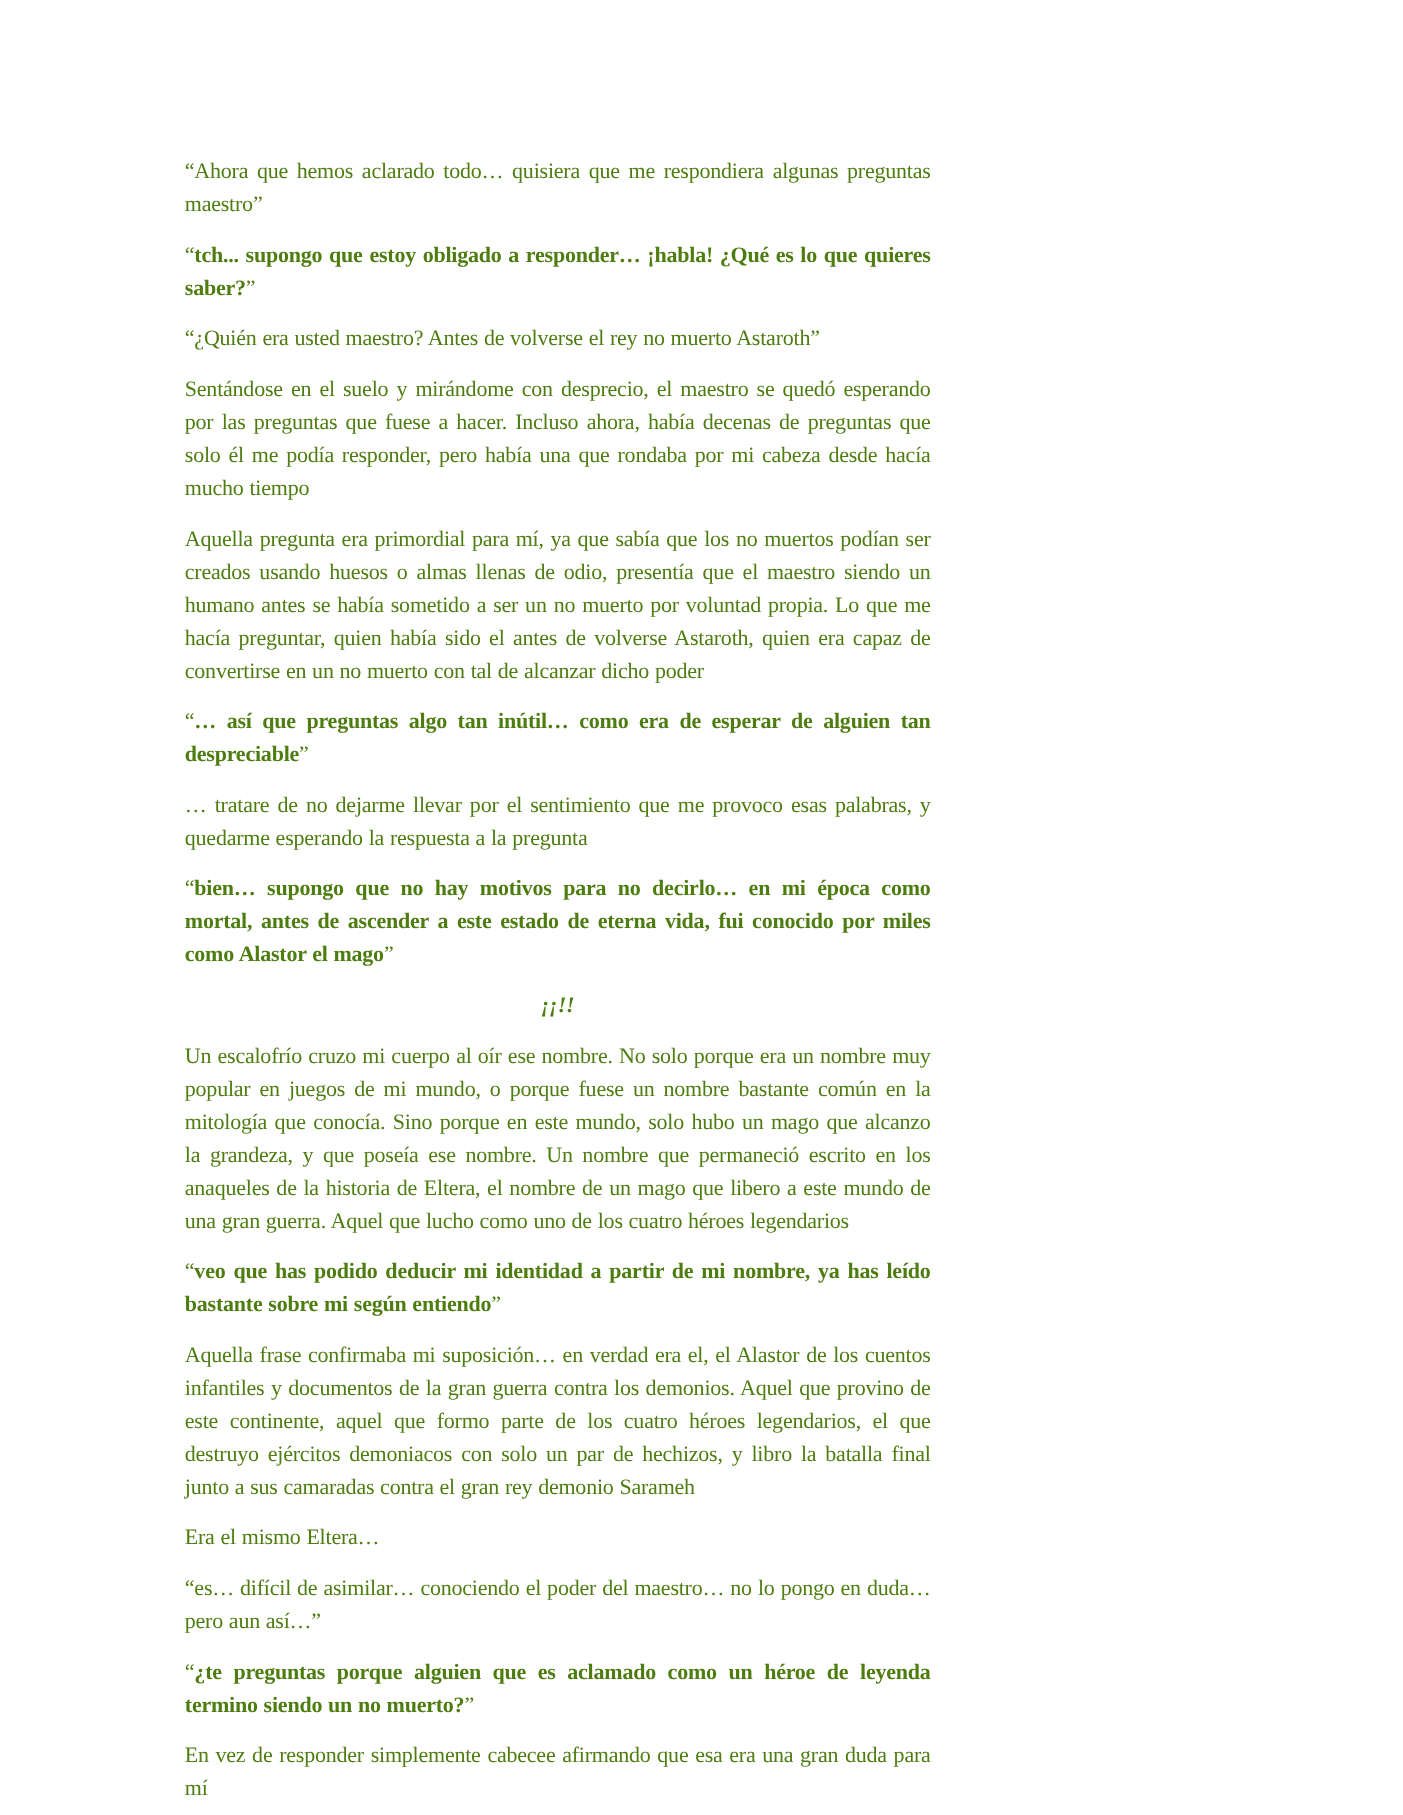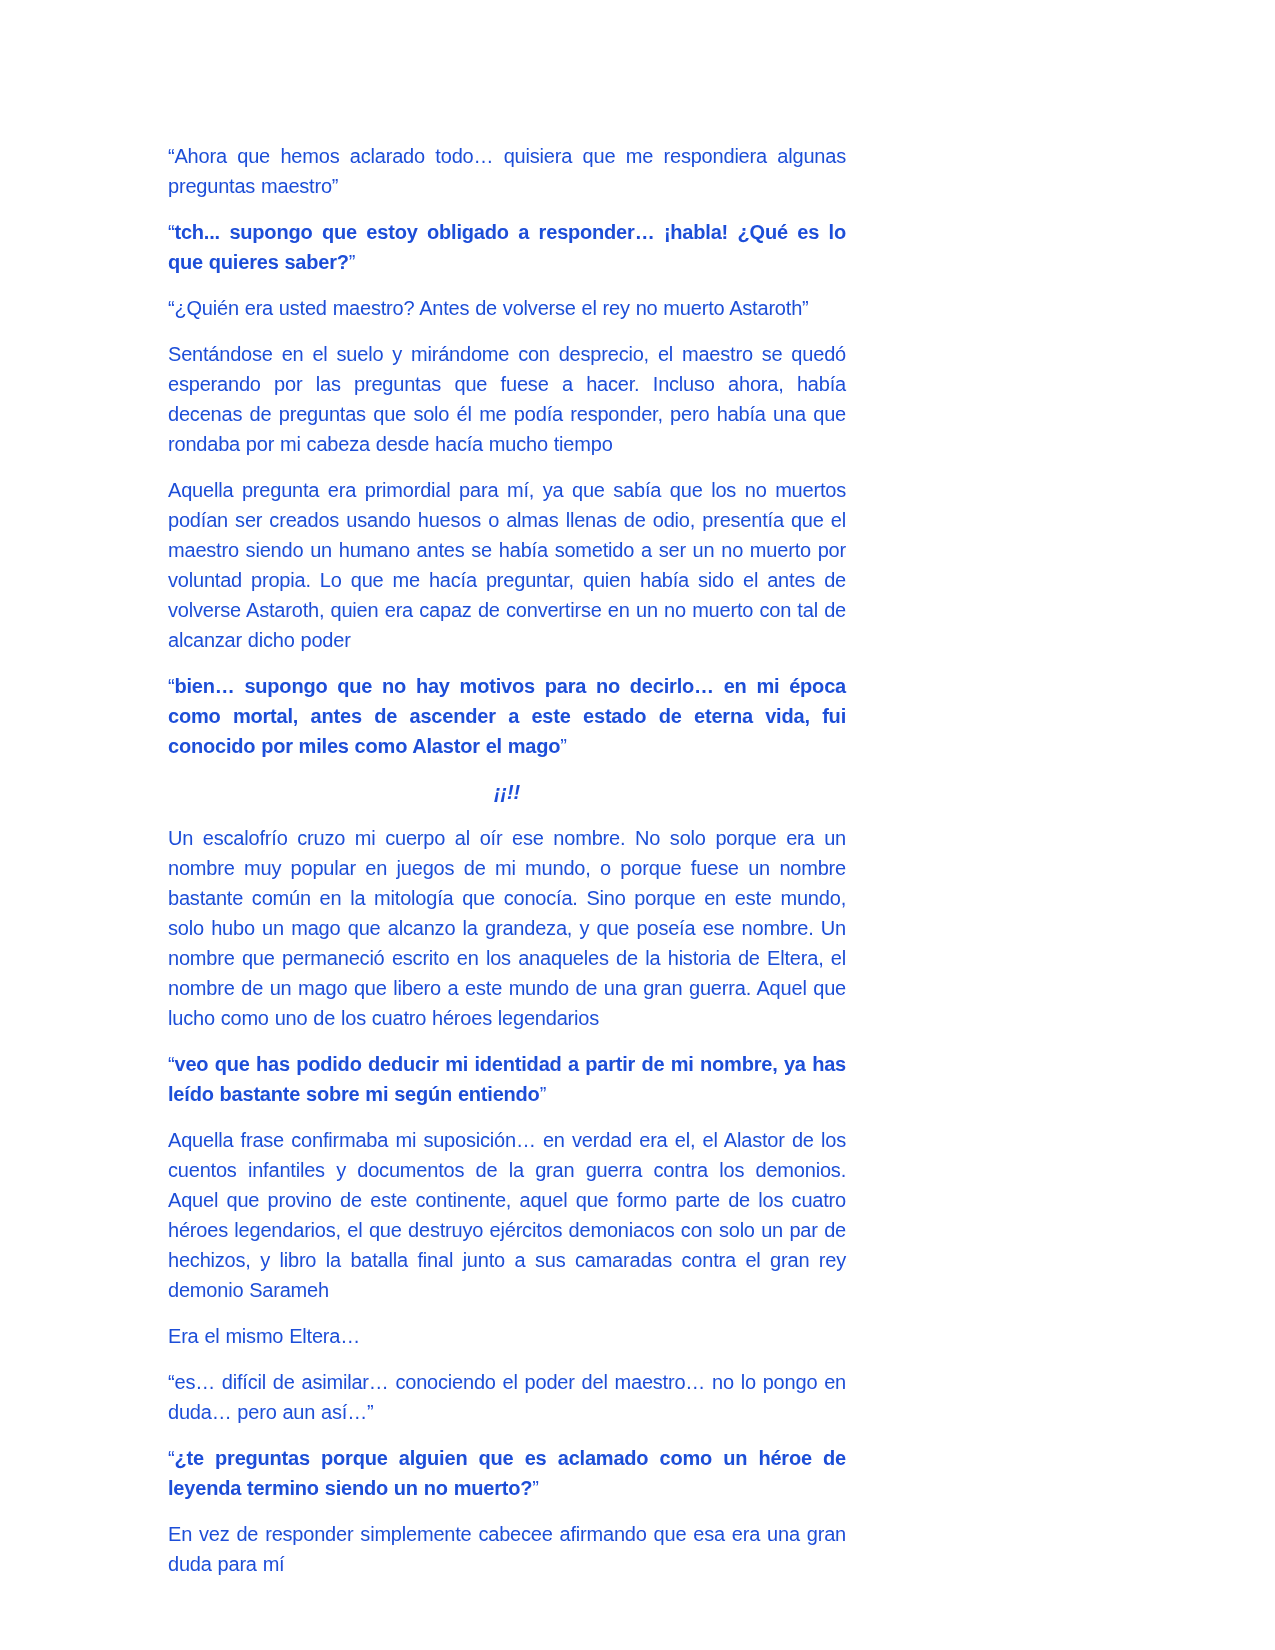--- a/index.html
+++ b/index.html
@@ -7,22 +7,22 @@
     padding: 0;
     background: #ffffff;
   }
   .page {
     position: relative;
     width: 1009px;
     height: 1650px;
     background: #ffffff;
     box-sizing: border-box;
     padding: 141px 163px 0 168px;
-    font-family: Liberation Sans, sans-serif;
-    color: #1d4ed8;
+    font-family: Liberation Serif, serif;
+    color: #4d7c0f;
     overflow: hidden;
   }
   p.para {
     margin: 0 0 16px 0;
     font-size: 20px;
     line-height: 30px;
     text-align: justify;
     letter-spacing: -0.2px;
     word-spacing: 0.5px;
   }
@@ -35,20 +35,22 @@
 </head>
 <body>
 
 <div class="page">
   <div>
       <p class="para"><span class="">“Ahora que hemos aclarado todo… quisiera que me respondiera algunas preguntas maestro”</span></p>
       <p class="para"><span class="">“</span><span class="b">tch... supongo que estoy obligado a responder… ¡habla! ¿Qué es lo que quieres saber?</span><span class="">”</span></p>
       <p class="para"><span class="">“¿Quién era usted maestro? Antes de volverse el rey no muerto Astaroth”</span></p>
       <p class="para"><span class="">Sentándose en el suelo y mirándome con desprecio, el maestro se quedó esperando por las preguntas que fuese a hacer. Incluso ahora, había decenas de preguntas que solo él me podía responder, pero había una que rondaba por mi cabeza desde hacía mucho tiempo</span></p>
       <p class="para"><span class="">Aquella pregunta era primordial para mí, ya que sabía que los no muertos podían ser creados usando huesos o almas llenas de odio, presentía que el maestro siendo un humano antes se había sometido a ser un no muerto por voluntad propia. Lo que me hacía preguntar, quien había sido el antes de volverse Astaroth, quien era capaz de convertirse en un no muerto con tal de alcanzar dicho poder</span></p>
+      <p class="para"><span class="">“</span><span class="b">… así que preguntas algo tan inútil… como era de esperar de alguien tan despreciable</span><span class="">”</span></p>
+      <p class="para"><span class="">… tratare de no dejarme llevar por el sentimiento que me provoco esas palabras, y quedarme esperando la respuesta a la pregunta</span></p>
       <p class="para"><span class="">“</span><span class="b">bien… supongo que no hay motivos para no decirlo… en mi época como mortal, antes de ascender a este estado de eterna vida, fui conocido por miles como Alastor el mago</span><span class="">”</span></p>
       <p class="para center"><span class="b i">¡¡!!</span></p>
       <p class="para"><span class="">Un escalofrío cruzo mi cuerpo al oír ese nombre. No solo porque era un nombre muy popular en juegos de mi mundo, o porque fuese un nombre bastante común en la mitología que conocía. Sino porque en este mundo, solo hubo un mago que alcanzo la grandeza, y que poseía ese nombre. Un nombre que permaneció escrito en los anaqueles de la historia de Eltera, el nombre de un mago que libero a este mundo de una gran guerra. Aquel que lucho como uno de los cuatro héroes legendarios</span></p>
       <p class="para"><span class="">“</span><span class="b">veo que has podido deducir mi identidad a partir de mi nombre, ya has leído bastante sobre mi según entiendo</span><span class="">”</span></p>
       <p class="para"><span class="">Aquella frase confirmaba mi suposición… en verdad era el, el Alastor de los cuentos infantiles y documentos de la gran guerra contra los demonios. Aquel que provino de este continente, aquel que formo parte de los cuatro héroes legendarios, el que destruyo ejércitos demoniacos con solo un par de hechizos, y libro la batalla final junto a sus camaradas contra el gran rey demonio Sarameh</span></p>
       <p class="para"><span class="">Era el mismo Eltera…</span></p>
       <p class="para"><span class="">“es… difícil de asimilar… conociendo el poder del maestro… no lo pongo en duda… pero aun así…”</span></p>
       <p class="para"><span class="">“</span><span class="b">¿te preguntas porque alguien que es aclamado como un héroe de leyenda termino siendo un no muerto?</span><span class="">”</span></p>
       <p class="para"><span class="">En vez de responder simplemente cabecee afirmando que esa era una gran duda para mí</span></p>
     </div>

